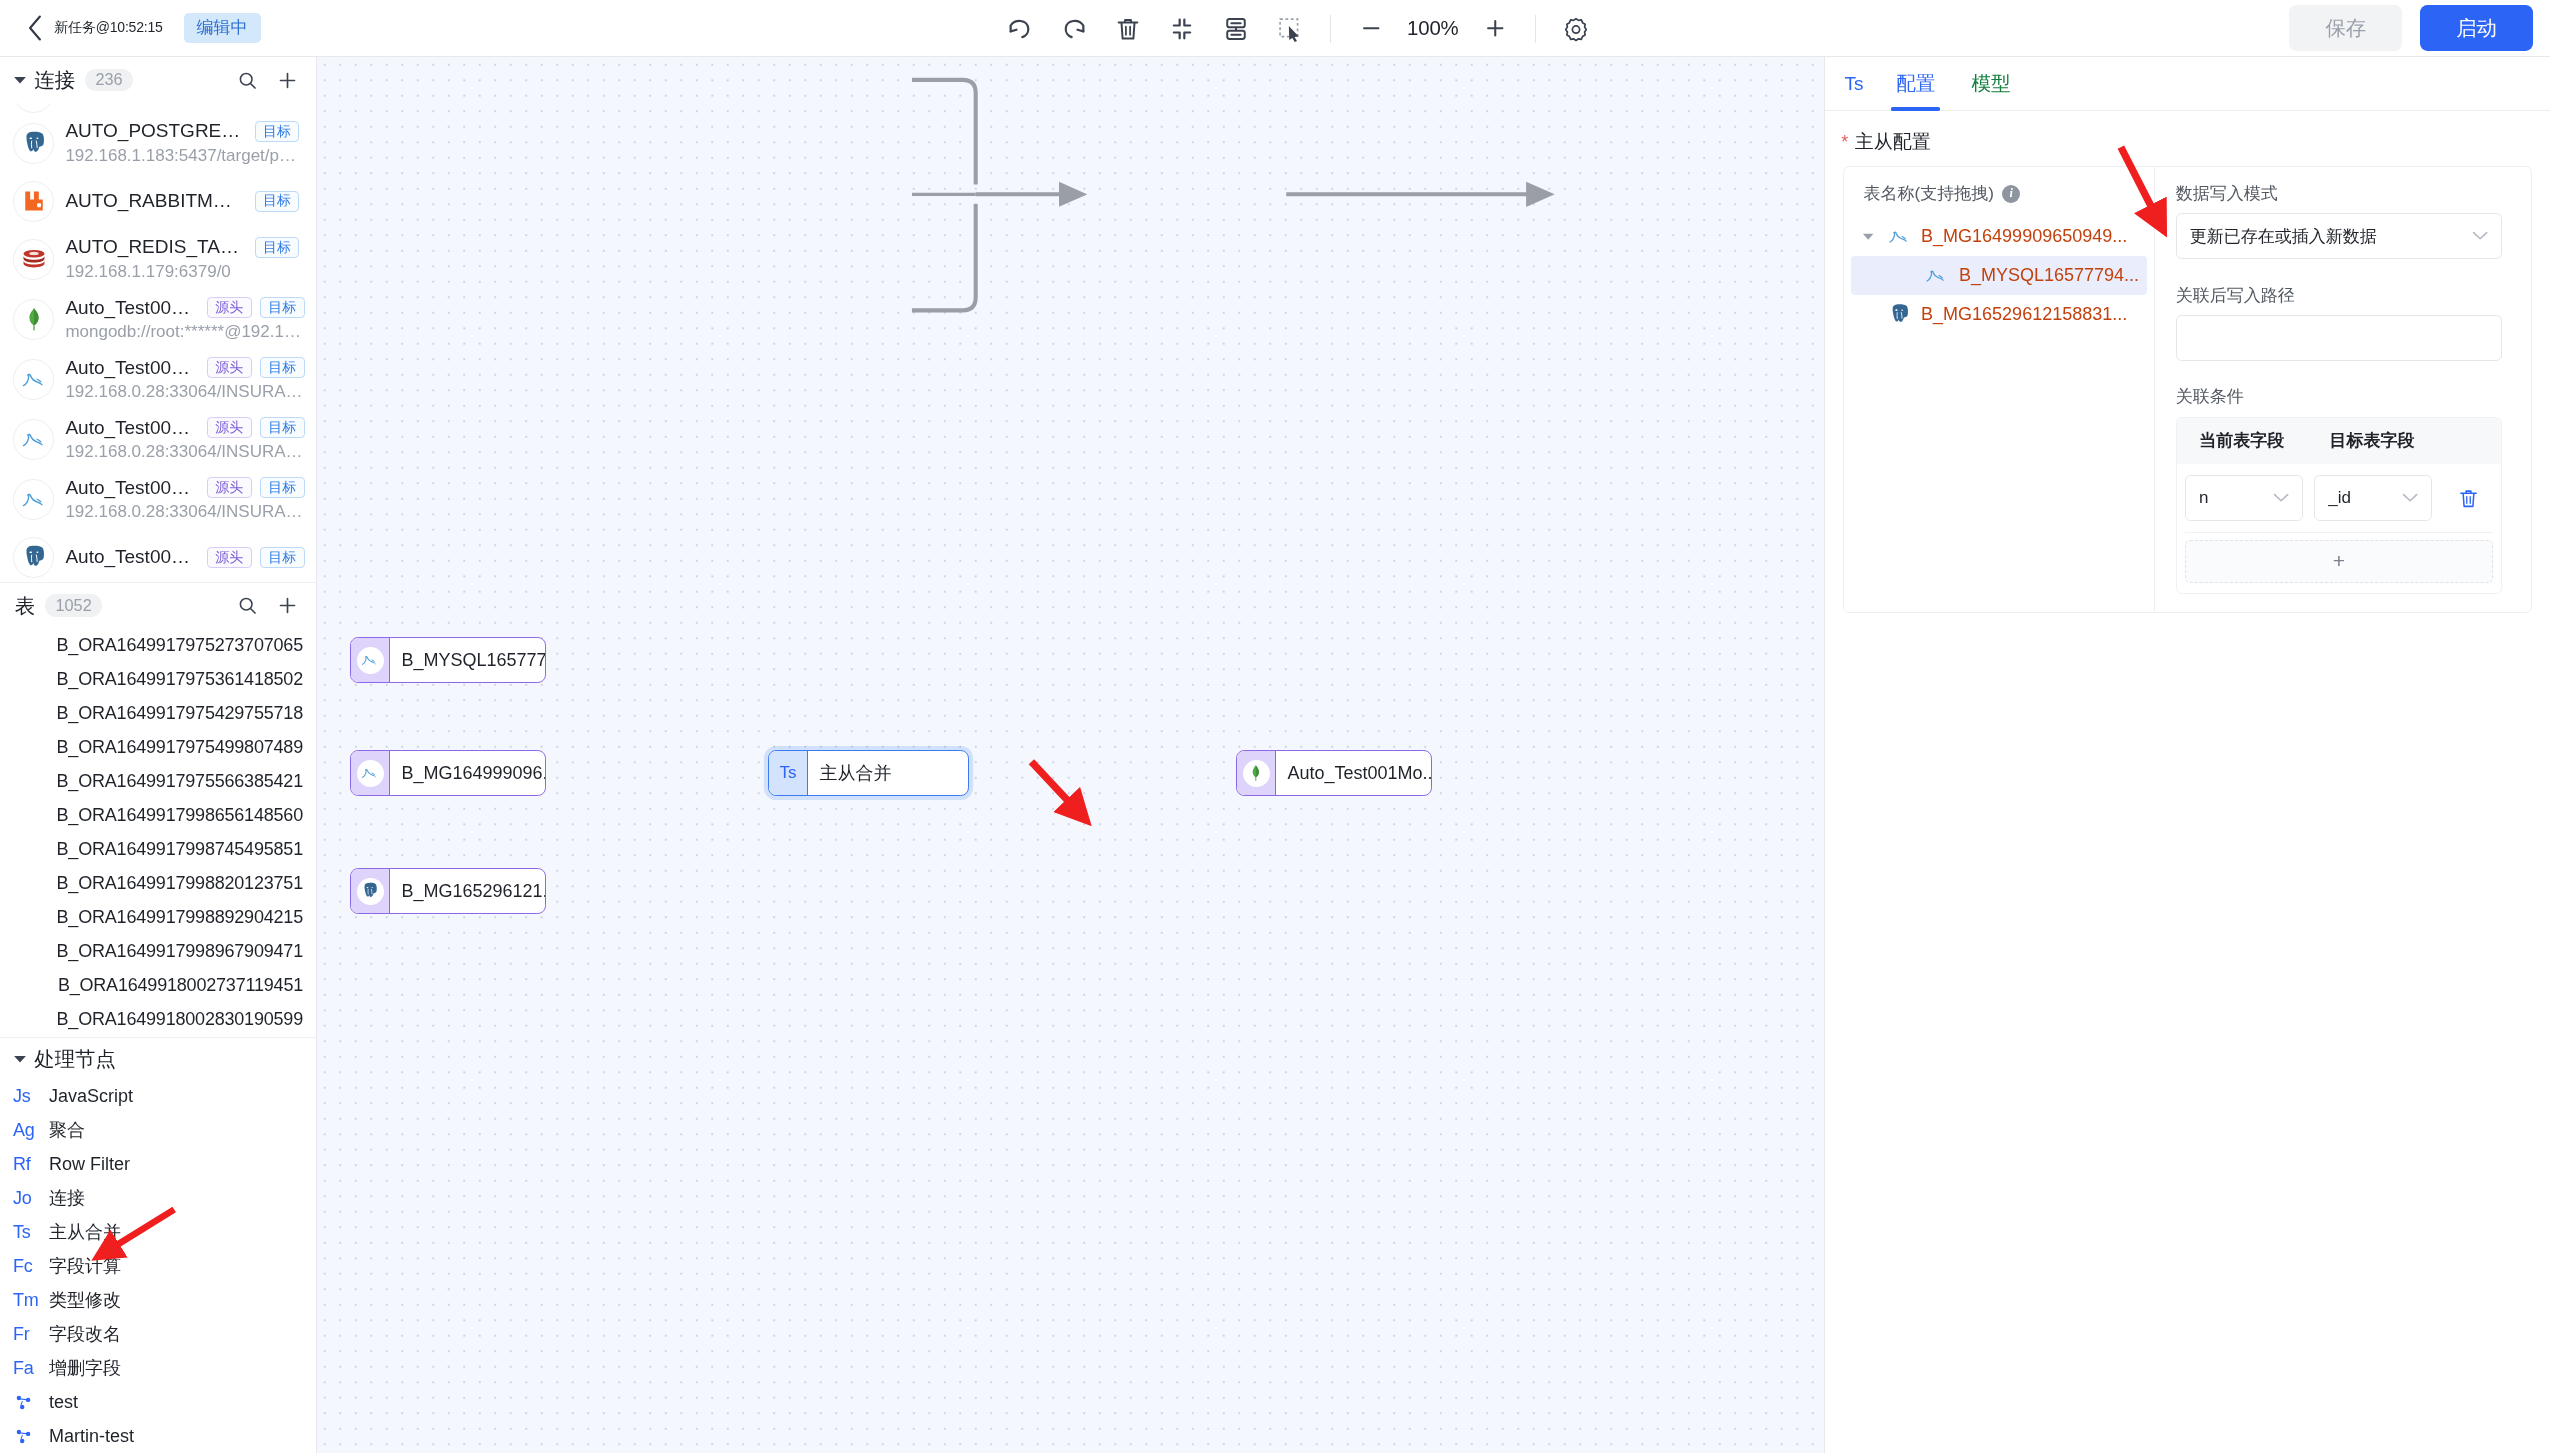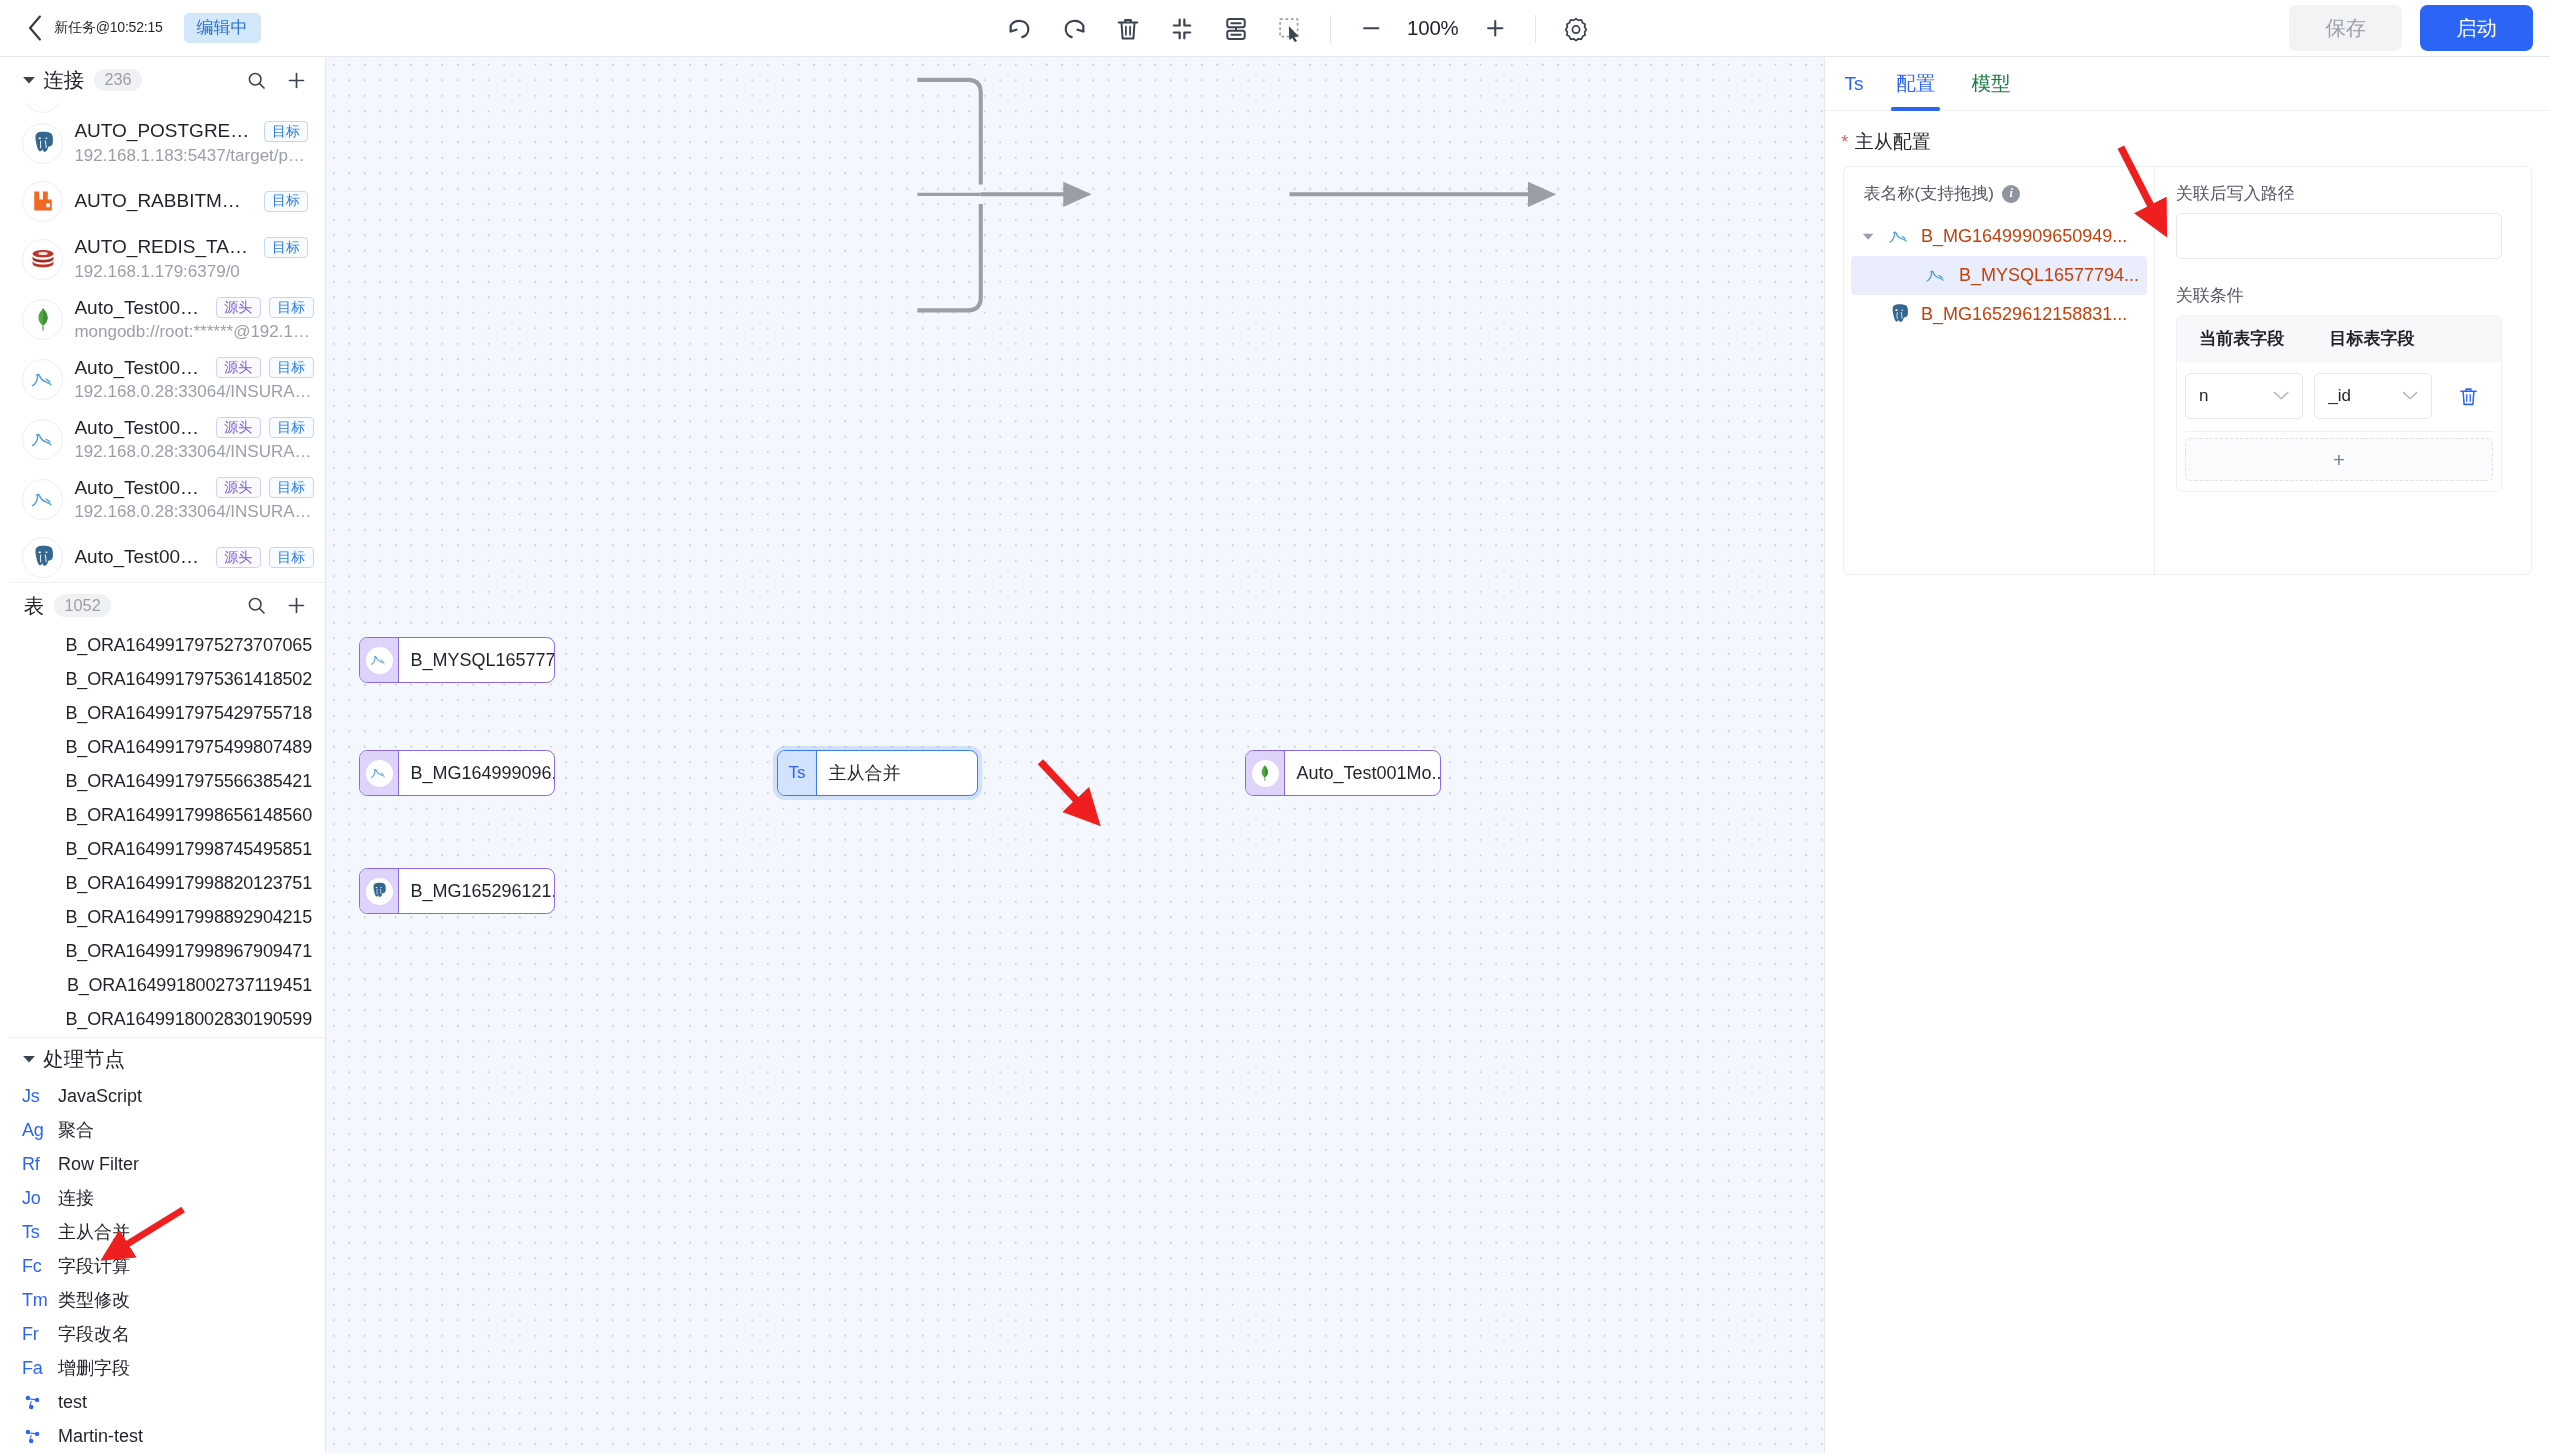--- a/index.html
+++ b/index.html
@@ -53,21 +53,21 @@
   }
   .btn {
     font-size: 20.4px; border-radius: 7.4px; border: none; cursor: pointer;
     padding: 0 36px; height: 46px; line-height: 46px;
     font-family: inherit;
   }
   .btn-save { background: #f2f3f5; color: #9aa0a9; }
   .btn-start { background: #2c65f6; color: #fff; }
 
   
-  .body { flex: 1; display: flex; min-height: 0; padding-left: 9px; }
+  .body { flex: 1; display: flex; min-height: 0; }
 
   
   .sidebar {
     width: 317px; flex: 0 0 317px;
     background: #fff; border-right: 0.8px solid #e8e8ec;
     display: flex; flex-direction: column; min-height: 0;
     position: relative;
   }
   .sec-head {
     display: flex; align-items: center; height: 46px;
@@ -766,20 +766,31 @@
                     <path d="M12.3 9.6c-.9 0-1.5.5-1.5 1.1s.6 1 1.5 1 1.5-.4 1.5-1-.6-1.1-1.5-1.1zm7.6.2c-.7 0-1.2.4-1.2.9s.5.8 1.2.8 1.2-.3 1.2-.8-.5-.9-1.2-.9z" fill="#fff"></path>
                     <path d="M13.3 13.8c-.3 2.6-.3 5.4.1 7.8M18.6 13.6c.6 2.6 1 5.2 1 7.6" fill="none" stroke="#fff" stroke-width="1.1" stroke-linecap="round"></path>
                   </svg>
                 </div>
                 <div class="tree-txt">B_MG16529612158831...</div>
               </div>
             </div>
         </div>
 
         <div class="cfg-right">
+          <div class="mb28">
+            <div class="fl2">数据写入模式</div>
+            <div class="select-box">
+              <span>更新已存在或插入新数据</span>
+              <span class="chev">
+                <svg width="16.3" height="11.4" viewBox="0 0 16 10">
+                  <path d="M1.6 2 L8 8 L14.4 2" fill="none" stroke="#b5bac2" stroke-width="1.6" stroke-linecap="round" stroke-linejoin="round"></path>
+                </svg>
+              </span>
+            </div>
+          </div>
 
           <div class="mb28">
             <div class="fl2">关联后写入路径</div>
             <input class="input-box" style="width: 100%; font-family: inherit; outline: none;" value="">
           </div>
 
           <div>
             <div class="fl2">关联条件</div>
             <div class="cond-table">
               <div class="cond-head">

